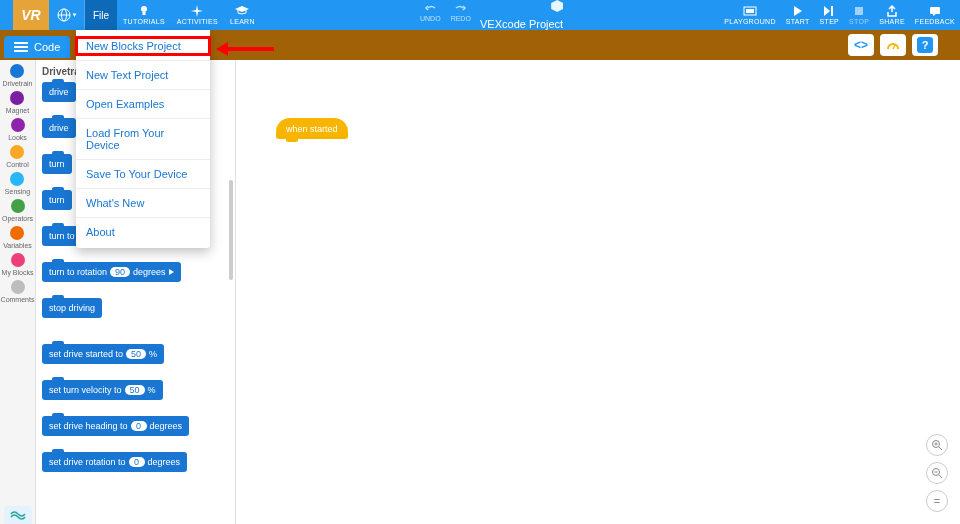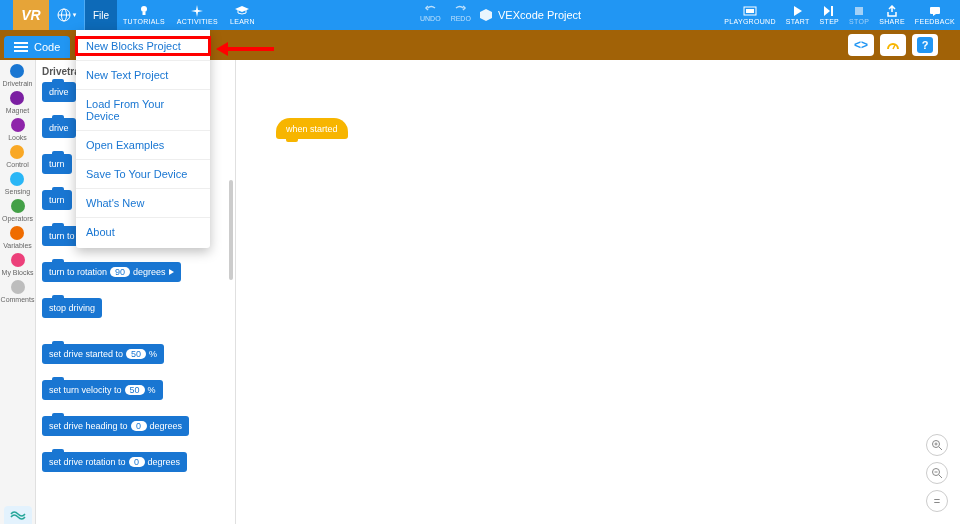--- a/index.html
+++ b/index.html
@@ -8,21 +8,21 @@
 
 .topbar { height: 30px; background: #2196f3; display: flex; align-items: stretch; color: #fff; font-size: 9px; }
 .vr-logo { width: 36px; background: #e6a438; display: flex; align-items: center; justify-content: center; font-weight: bold; font-style: italic; font-size: 14px; margin-left: 13px; }
 .top-globe { width: 36px; display: flex; align-items: center; justify-content: center; border-right: 1px solid rgba(255,255,255,0.2); }
 .top-file { width: 32px; background: #0d6ab8; display: flex; align-items: center; justify-content: center; font-size: 10px; }
 .top-btn { display: flex; flex-direction: column; align-items: center; justify-content: center; padding: 0 6px; border-right: none; gap: 1px; }
 .top-btn .ico { height: 12px; display: flex; align-items: center; }
 .top-btn .lbl { font-size: 7px; letter-spacing: 0.3px; }
 .undo-redo { display: flex; gap: 10px; position: absolute; left: 420px; top: 0; height: 30px; align-items: flex-start; padding-top: 4px; }
 .undo-redo .ub { display: flex; flex-direction: column; align-items: center; font-size: 7px; opacity: 0.7; gap: 1px;}
-.proj-title { display: flex; align-items: center; gap: 6px; font-size: 11px; position: absolute; left: 480px; top: 0; height: 30px; }
+.proj-title { display: flex; align-items: flex-end; gap: 6px; font-size: 11px; position: absolute; left: 480px; top: 0; height: 30px; flex-direction: column; }
 .hex { width: 12px; height: 12px; background: #fff; clip-path: polygon(50% 0, 100% 25%, 100% 75%, 50% 100%, 0 75%, 0 25%); opacity: 0.9; }
 .top-right { display: flex; align-items: stretch; margin-left: auto; }
 .top-right .top-btn { padding: 0 5px; }
 .stop-lbl { color: #a3d1f7; }
 
 
 .subbar { height: 30px; background: #a16207; display: flex; align-items: center; padding-right: 22px; }
 .code-tab { background: #2196f3; height: 22px; margin-left: 4px; margin-top: 4px; border-radius: 4px 4px 0 0; display: flex; align-items: center; gap: 6px; padding: 0 10px; color: #fff; font-size: 11px; }
 .code-lines { width: 14px; height: 10px; background: linear-gradient(#fff 2px, transparent 2px) 0 0/100% 4px; }
 .subbar-right { margin-left: auto; display: flex; gap: 6px; }
@@ -318,22 +318,22 @@
       <div class="circ">
           <span>=</span>
         </div>
     </div>
   </div>
 </div>
 
 <div class="dropdown">
   <div class="dd-item">New Blocks Project</div>
   <div class="dd-item">New Text Project</div>
+  <div class="dd-item">Open Examples</div>
   <div class="dd-item">Load From Your Device</div>
-  <div class="dd-item">Open Examples</div>
   <div class="dd-item">Save To Your Device</div>
   <div class="dd-item">What's New</div>
   <div class="dd-item">About</div>
 </div>
 
 <div class="dd-highlight"></div>
 <div class="red-arrow">
   <svg width="60" height="18" viewBox="0 0 60 18">
     <line x1="58" y1="9" x2="10" y2="9" stroke="red" stroke-width="4"></line>
     <path d="M12 2 L0 9 L12 16 Z" fill="red"></path>

